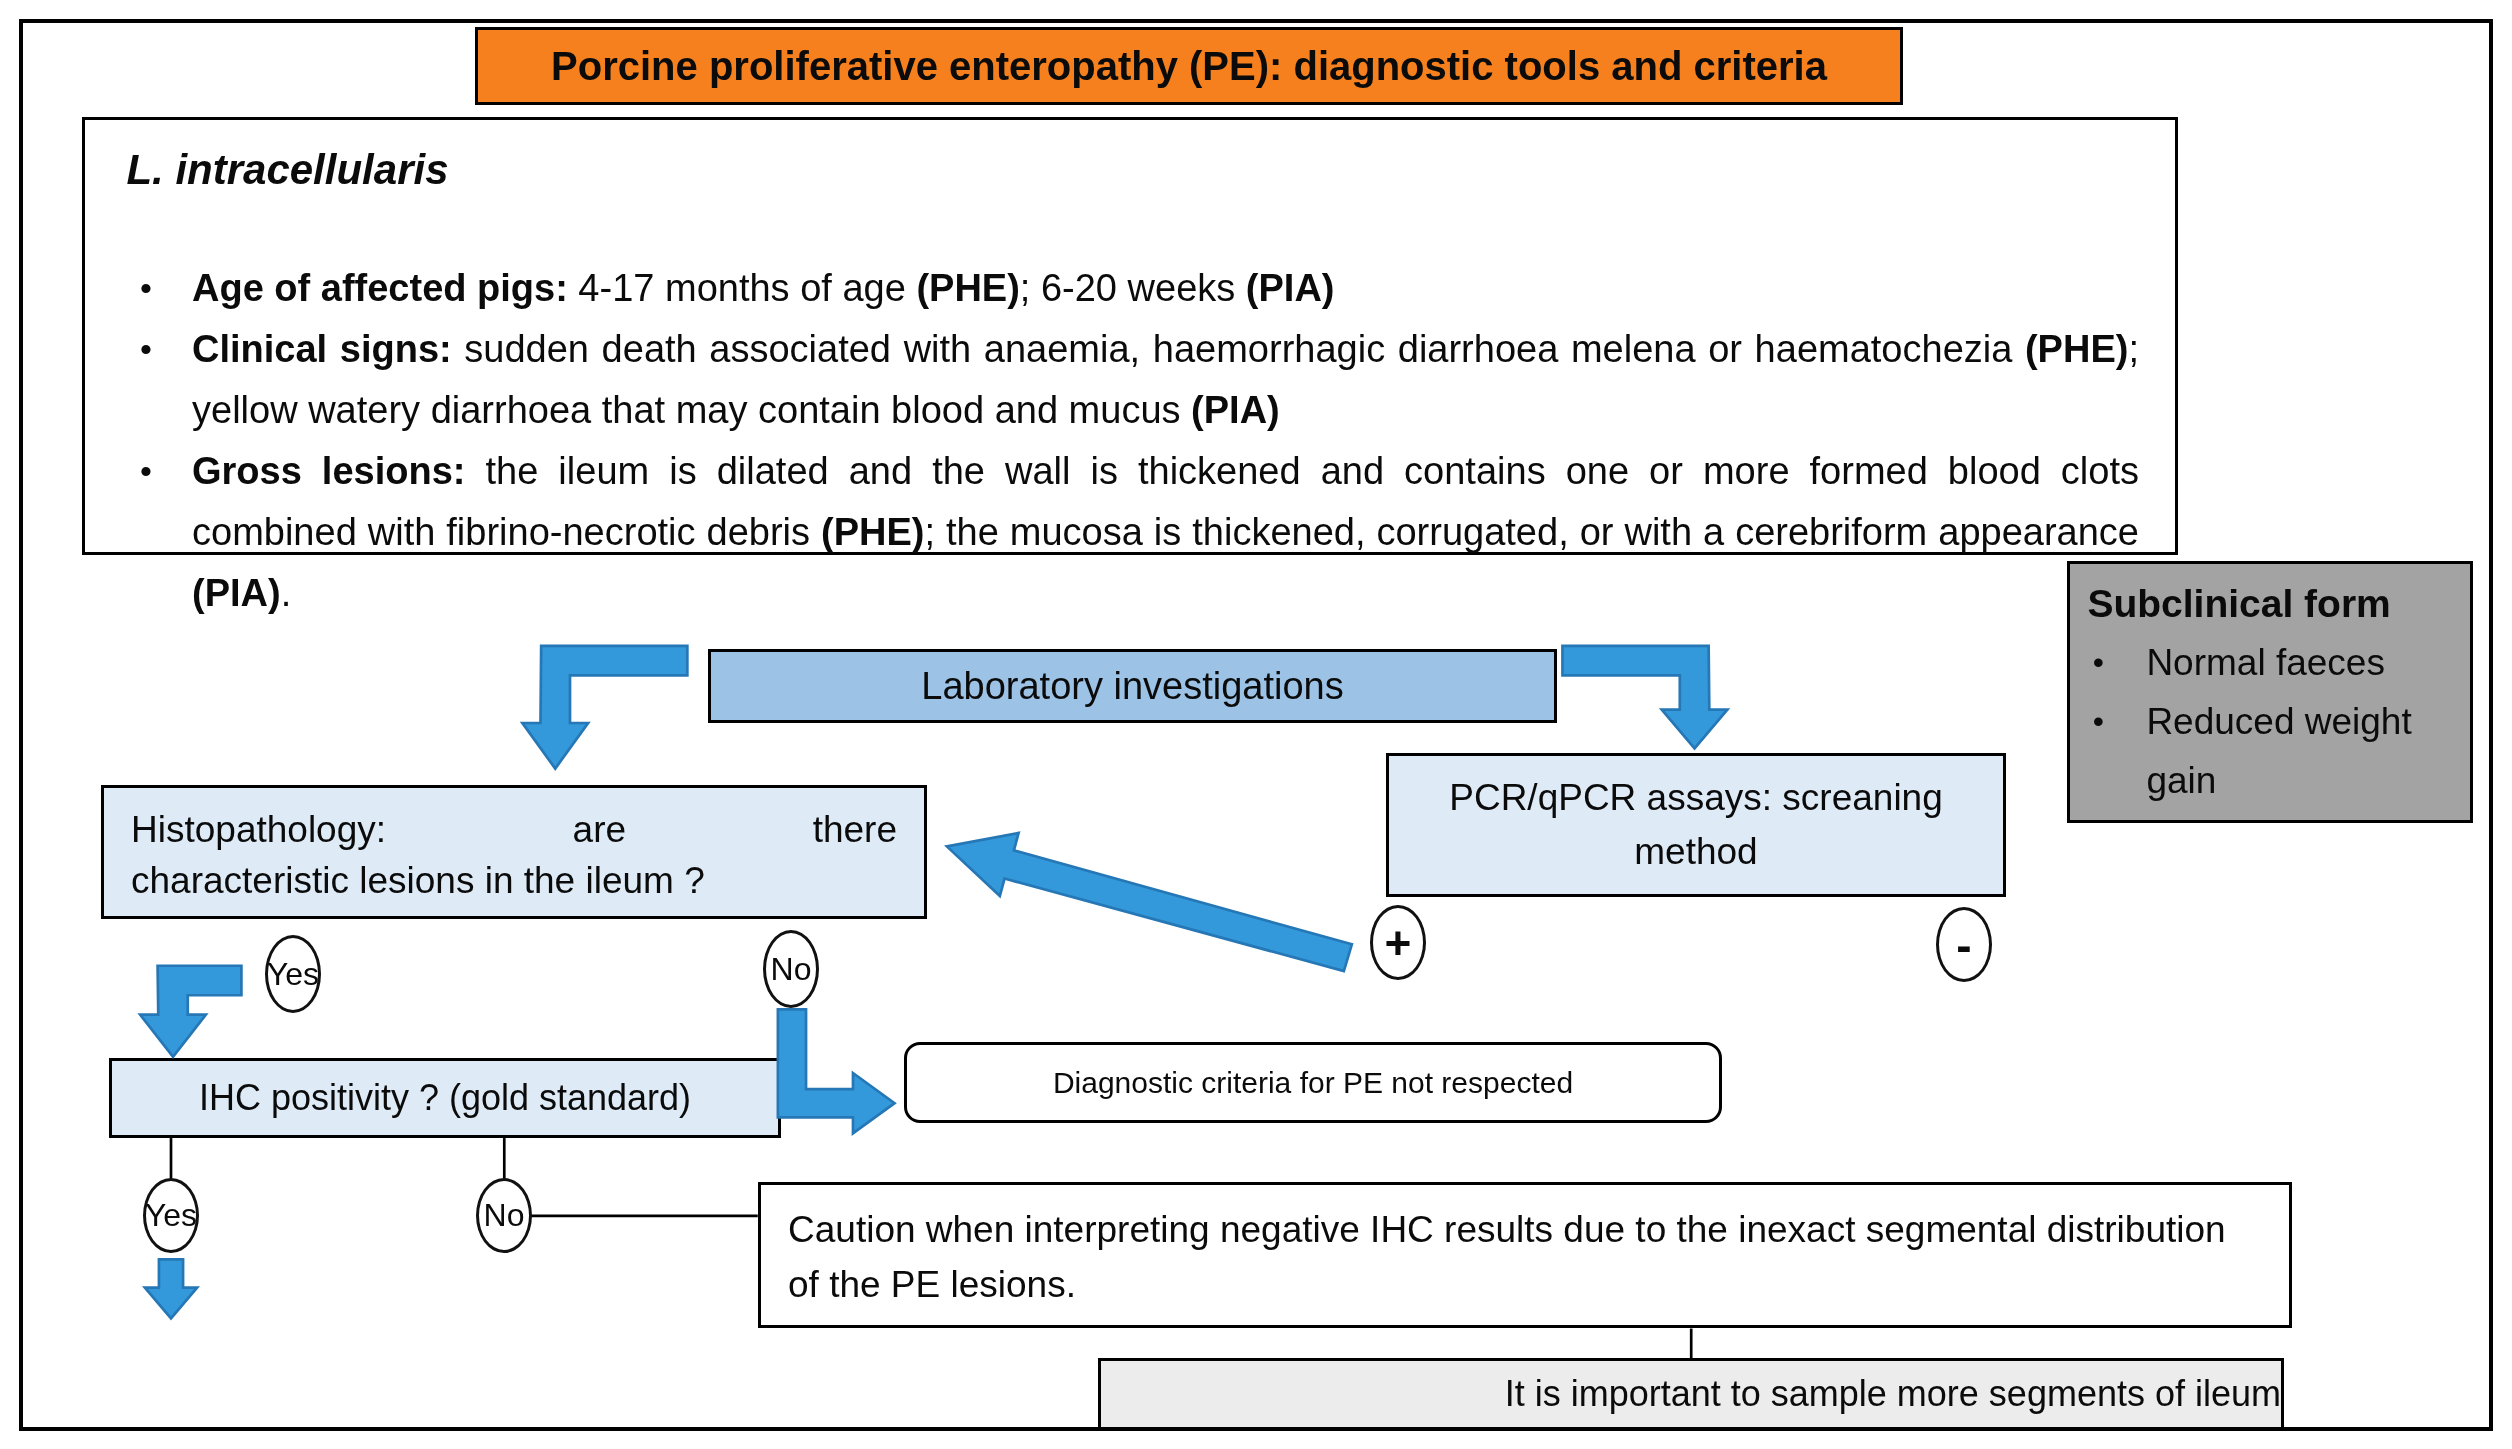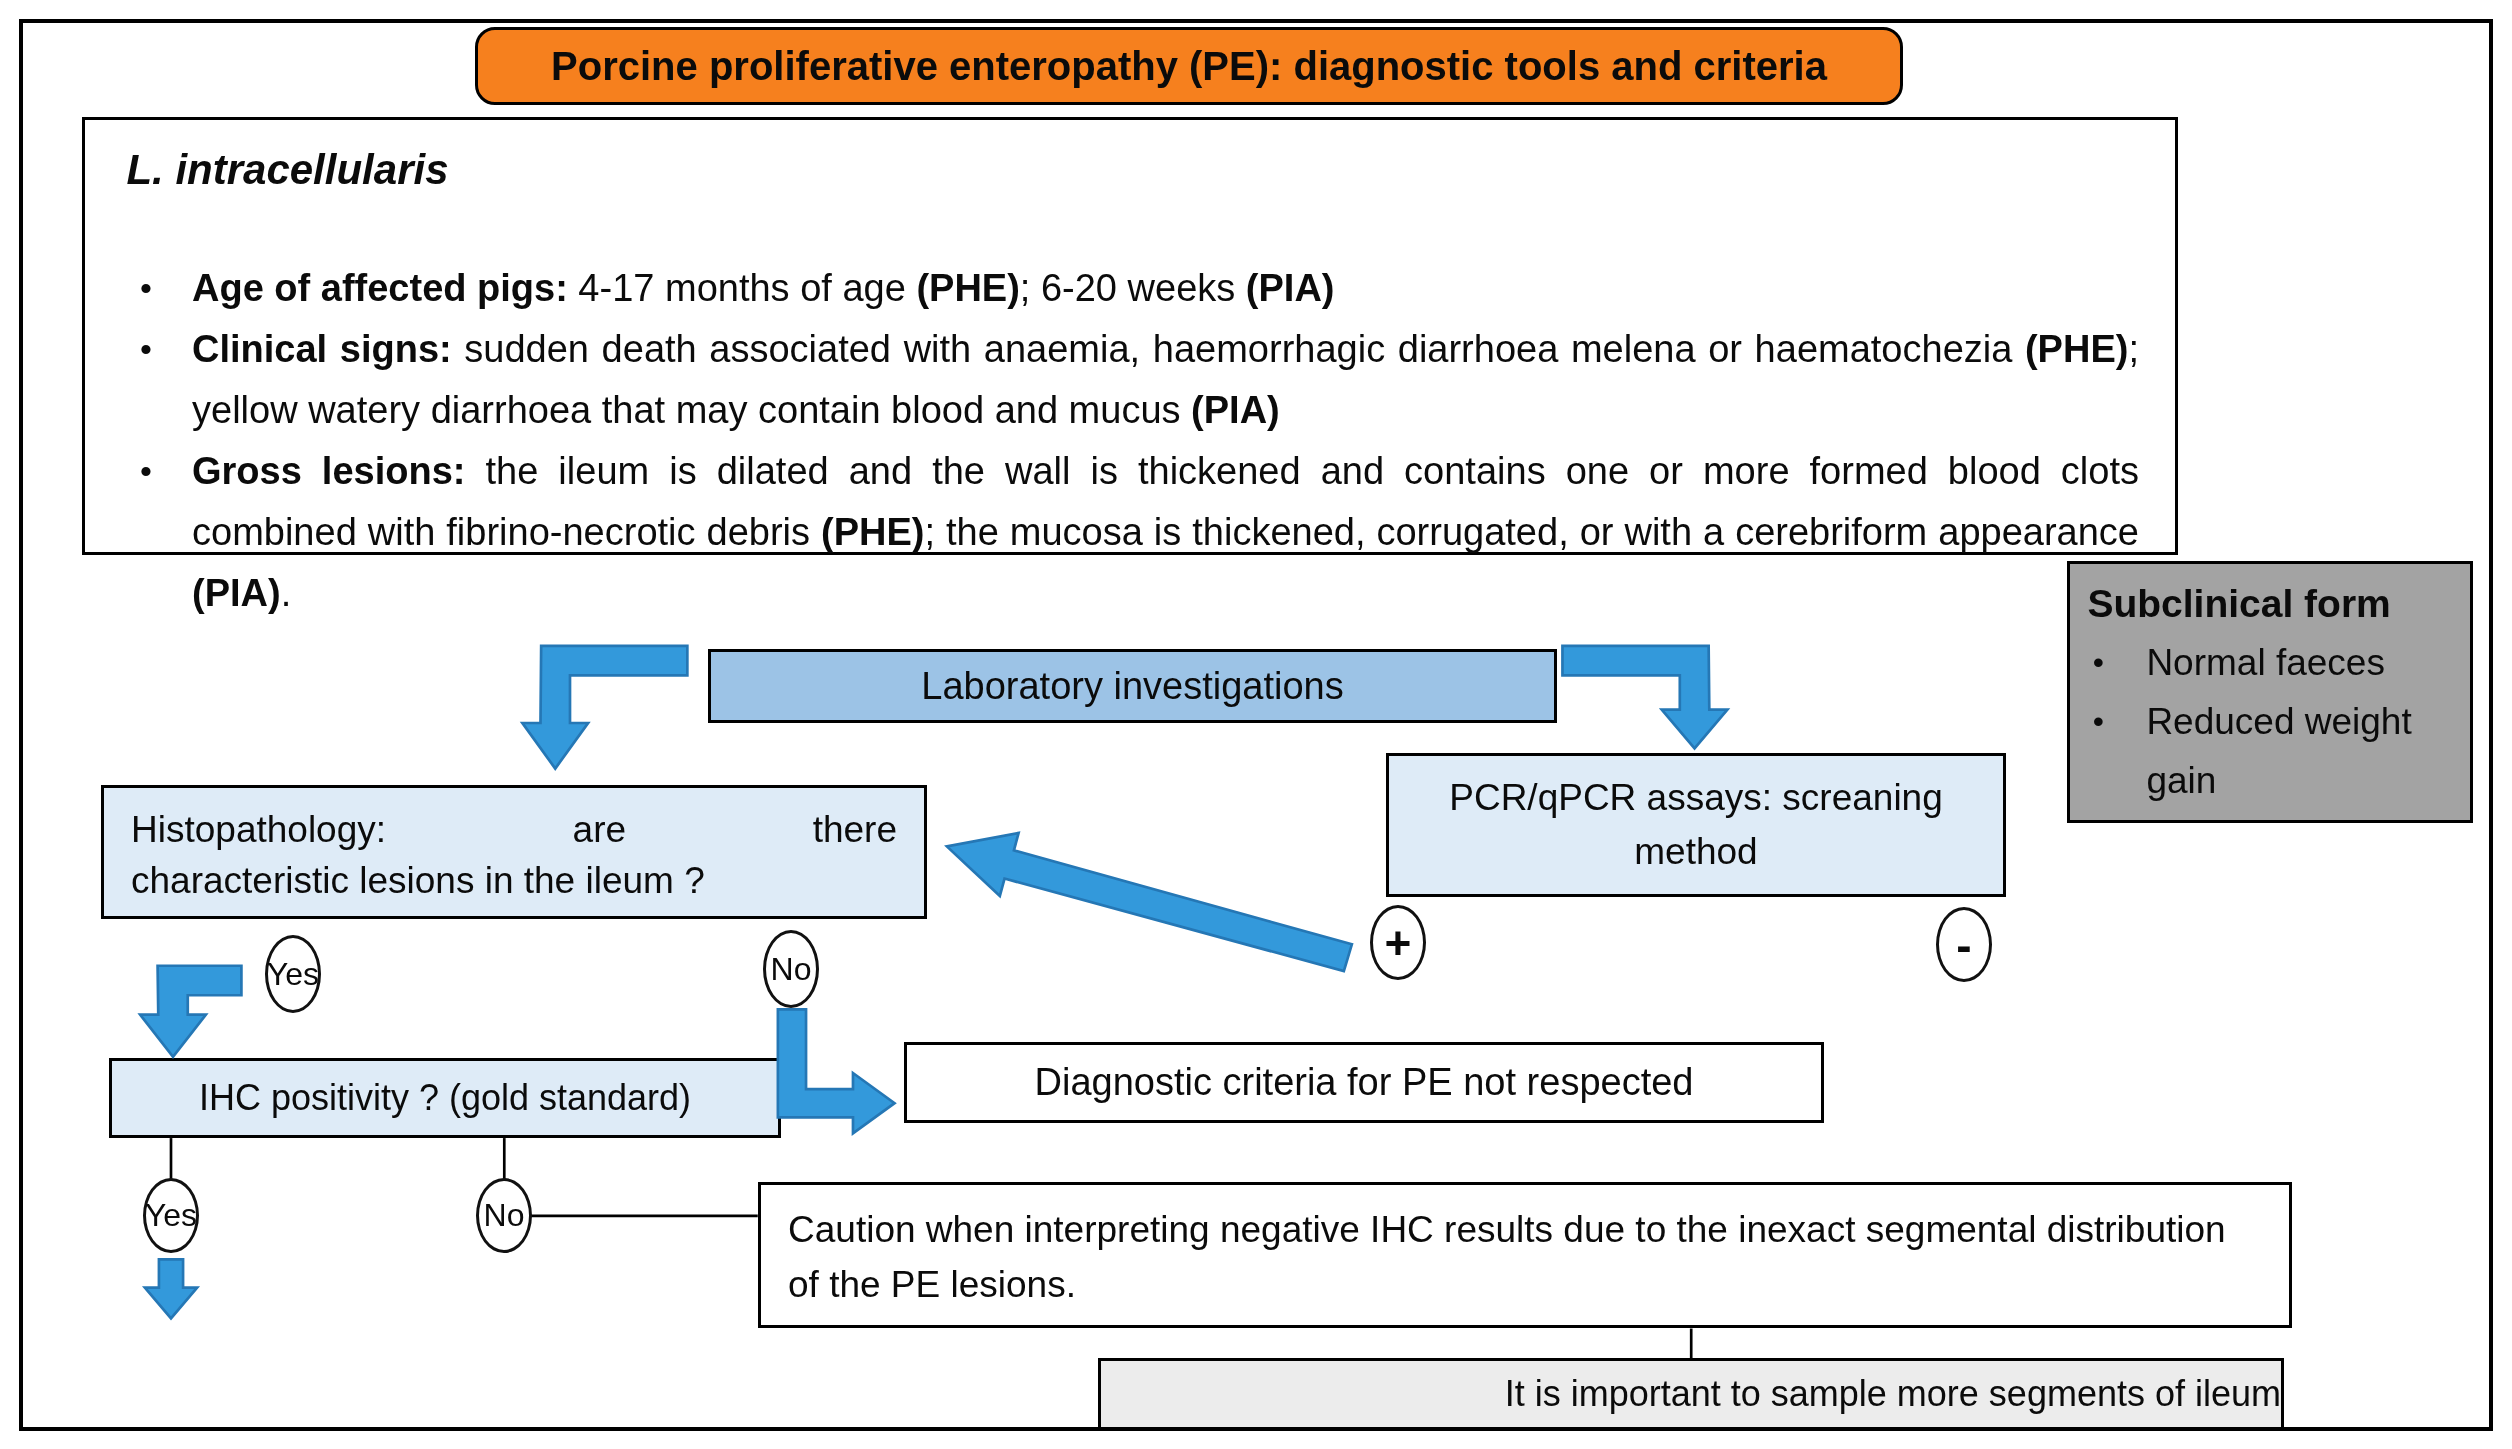--- a/index.html
+++ b/index.html
@@ -6,21 +6,21 @@
   #canvas{
     position:relative;width:2512px;height:1450px;background:#fff;overflow:hidden;
     font-family:"Liberation Sans",sans-serif;color:#0b0b0b;
   }
   .frame{position:absolute;left:19px;top:19px;right:19px;bottom:19px;border:4px solid #000;}
   .abs{position:absolute;box-sizing:border-box;}
   .box{border:3.4px solid #000;background:#fff;}
   .center{display:flex;align-items:center;justify-content:center;text-align:center;}
 
   
-  .title-box{left:475px;top:27px;width:1428px;height:78px;background:var(--orange);font-size:40px;font-weight:bold;border-radius:20px;}
+  .title-box{left:475px;top:27px;width:1428px;height:78px;background:var(--orange);font-size:40px;font-weight:bold;}
 
   
   .pathogen-box{left:82px;top:117px;width:2096px;height:438px;padding:25.5px 32px 0 28px;}
   .pathogen-heading{font-size:42px;font-weight:bold;font-style:italic;margin-left:13.4px;}
   .bullets{margin-top:64px;padding-left:79px;padding-right:4px;}
   .bullet{position:relative;font-size:38px;line-height:61px;text-align:justify;text-align-last:left;}
   .bullet::before{content:"\2022";position:absolute;left:-52px;top:0;font-size:34px;}
   .bullet .b{font-weight:bold;}
 
   
@@ -31,21 +31,21 @@
 
   
   .lab-box{left:708px;top:649px;width:849px;height:74px;background:var(--blue-medium);font-size:38px;}
   .histology-box{left:101px;top:773px;width:826px;height:134px;background:var(--blue-light);padding:16px 27px;font-size:37px;line-height:51px;margin-top:12px;}
   .spread{display:flex;justify-content:space-between;}
   .pcr-box{left:1386px;top:753px;width:620px;height:144px;background:var(--blue-light);font-size:37px;line-height:54px;padding:0 20px;}
   .ihc-box{left:109px;top:1058px;width:672px;height:80px;background:var(--blue-light);font-size:36px;}
   .diagnosis-box{left:114px;top:1321px;width:390px;height:81px;background:var(--blue-light);font-size:38px;}
 
   
-  .not-respected-box{left:904px;top:1042px;width:920px;height:81px;font-size:38px;}
+  .not-respected-box{left:904px;top:1042px;width:818px;height:81px;font-size:30px;border-radius:16px;}
   .caution-box{left:758px;top:1182px;width:1534px;height:146px;padding:17.4px 27px;font-size:37px;line-height:55px;}
   .sample-box{left:1098px;top:1358px;width:1186px;height:72px;background:var(--grey-box);font-size:36px;justify-content:flex-end;}
 
   
   .oval{border:3.4px solid #111;border-radius:50%;background:#fff;display:flex;align-items:center;justify-content:center;font-size:32px;}
   .oval.sign{font-weight:bold;font-size:46px;}
 
   
   .connectors{left:0;top:0;width:2512px;height:1450px;pointer-events:none;}
   .arrow{fill:var(--arrow-fill);stroke:var(--arrow-stroke);stroke-width:4;}

